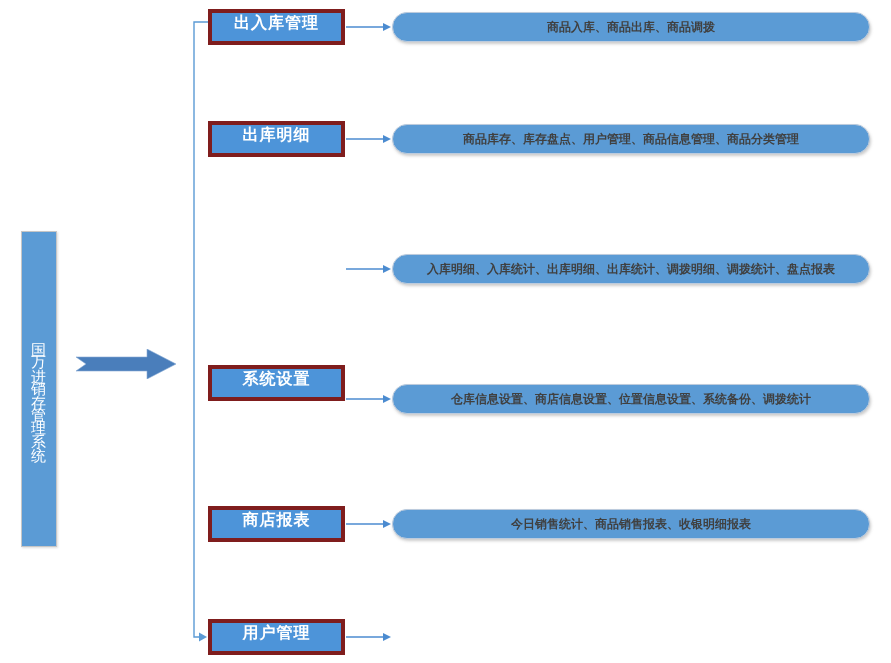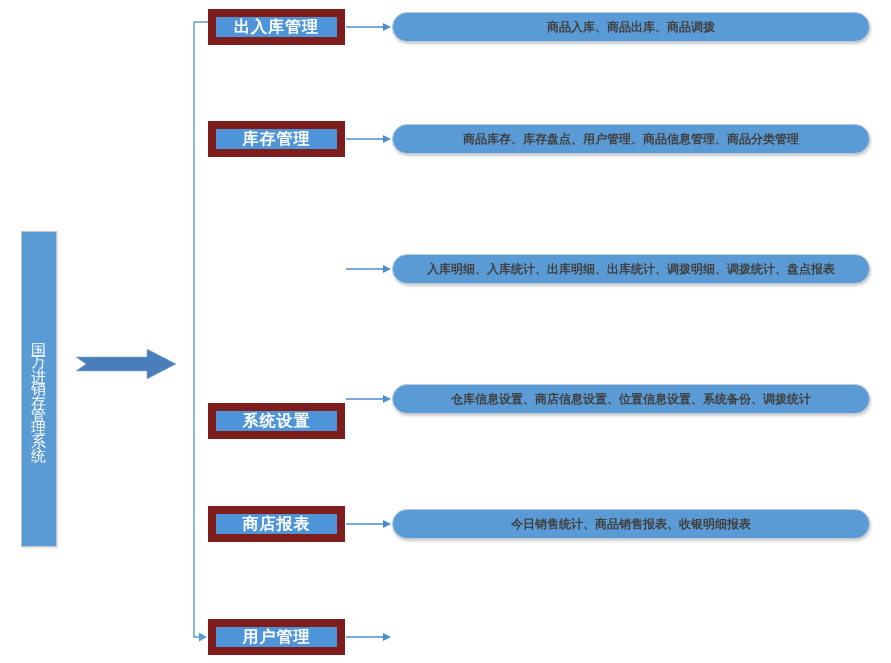--- a/index.html
+++ b/index.html
@@ -45,21 +45,21 @@
   .big-arrow {
     position: absolute;
     left: 76px; top: 349px;
     width: 100px; height: 30px;
   }
   .branch-box {
     position: absolute;
     left: 208px;
     width: 137px; height: 36px;
     background: #4d94d9;
-    border: 8px solid #7f1d1d;
+    border: 4px solid #7f1d1d;
     box-sizing: border-box;
     display: flex;
     justify-content: center;
   }
   .branch-box .b-label {
     color: #ffffff;
     font-size: 16px;
     font-weight: bold;
     letter-spacing: 1px;
     white-space: nowrap;
@@ -117,23 +117,23 @@
   </div>
 
   <svg class="big-arrow" viewBox="0 0 100 30">
     <polygon points="0,8 71,8 71,0 100,15 71,30 71,22 0,22 10,15" fill="#4a7ebb" stroke="#86a9d4" stroke-width="0.6"></polygon>
   </svg>
 
   <div class="branch-box" style="top:9px">
       <span class="b-label">出入库管理</span>
     </div>
   <div class="branch-box" style="top:121px">
-      <span class="b-label">库存管理</span>
+      <span class="b-label">出库明细</span>
     </div>
-  <div class="branch-box" style="top:403px">
+  <div class="branch-box" style="top:365px">
       <span class="b-label">系统设置</span>
     </div>
   <div class="branch-box" style="top:506px">
       <span class="b-label">商店报表</span>
     </div>
   <div class="branch-box" style="top:619px">
       <span class="b-label">用户管理</span>
     </div>
 
   <div class="pill" style="top:12px">

